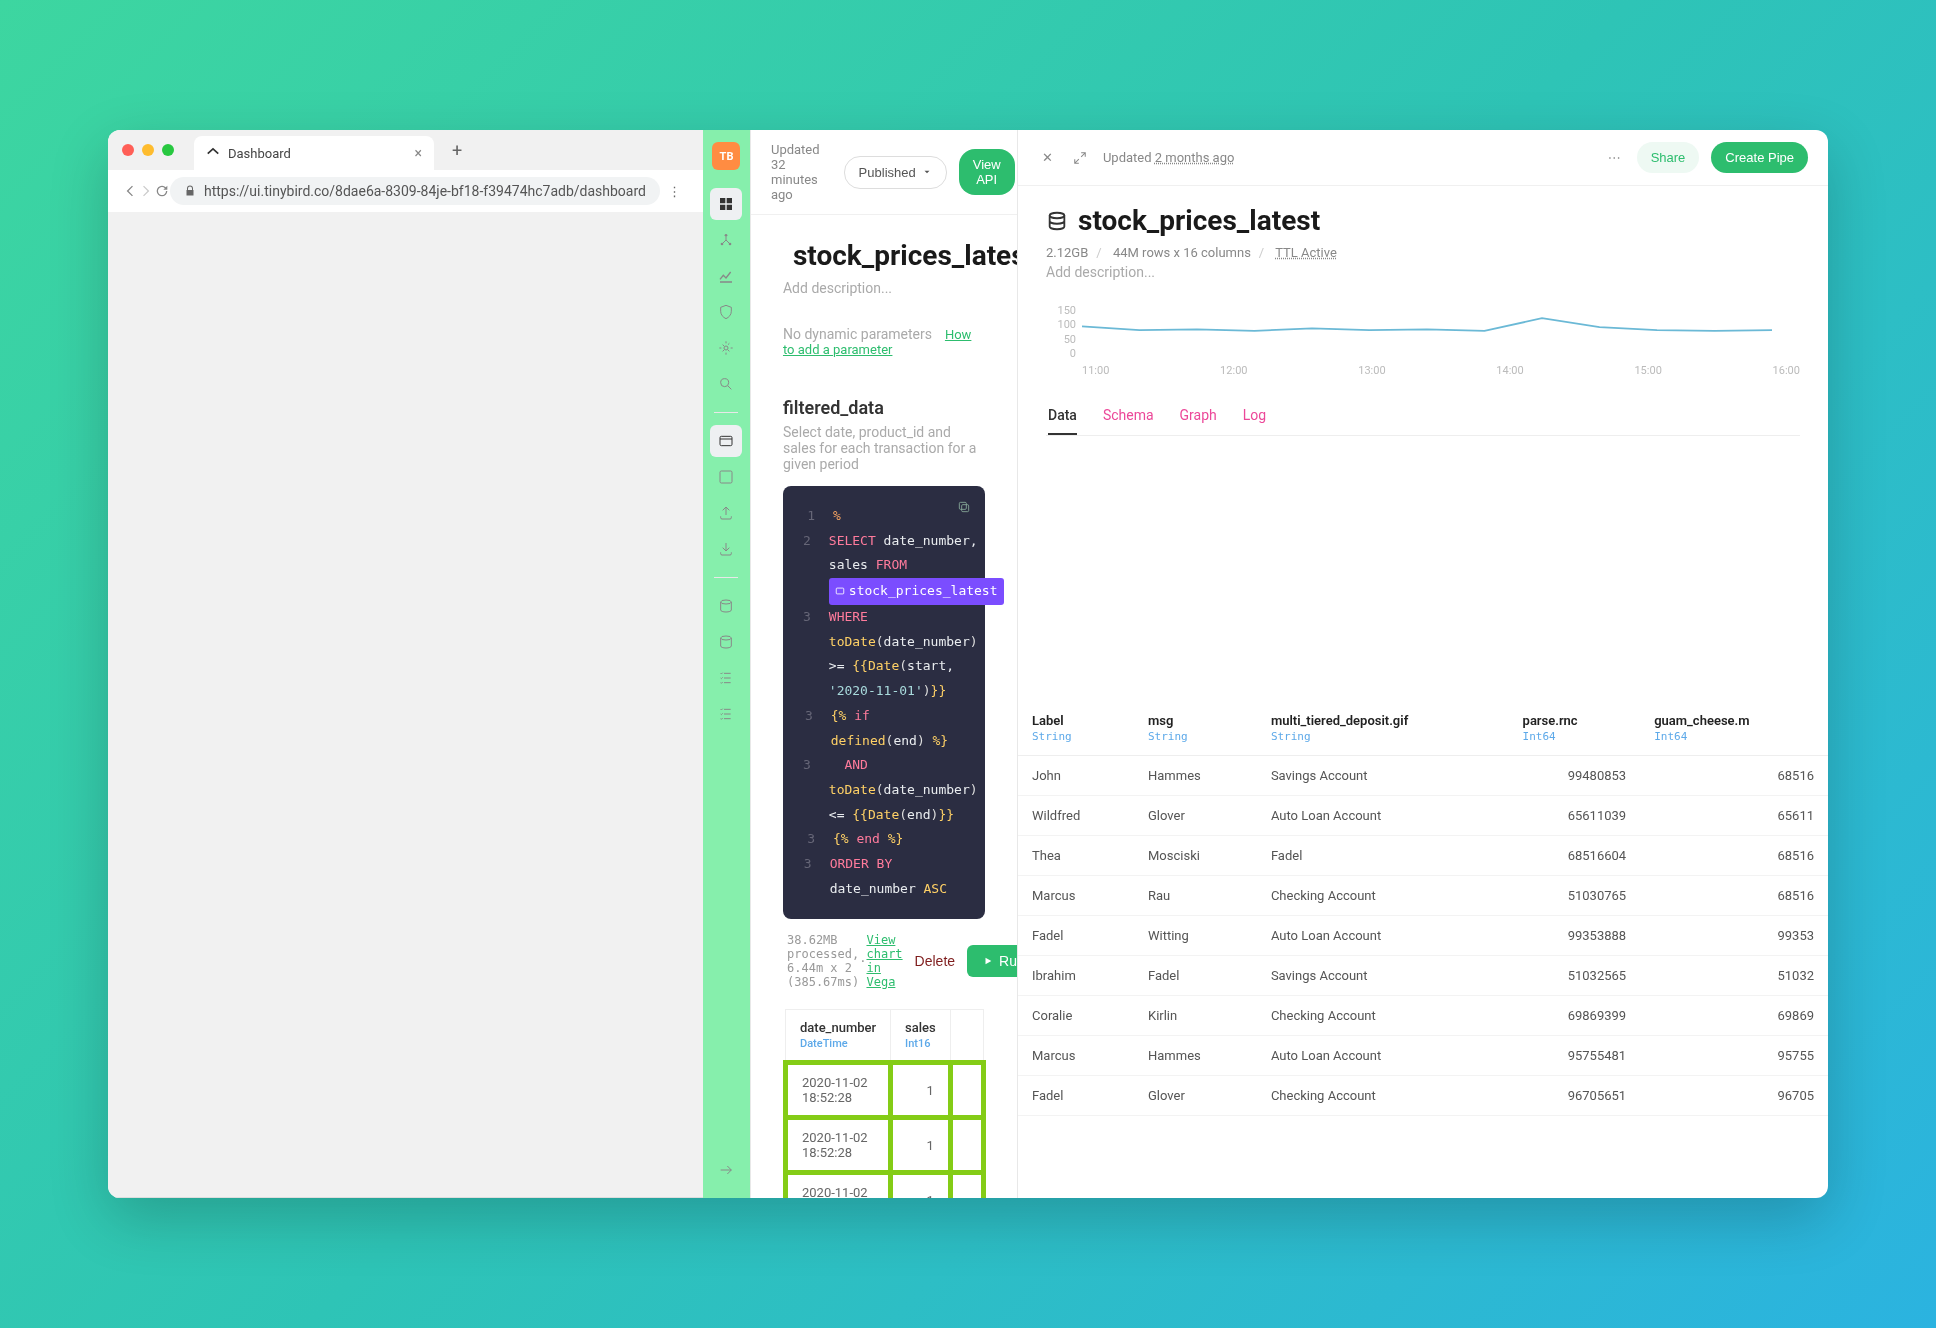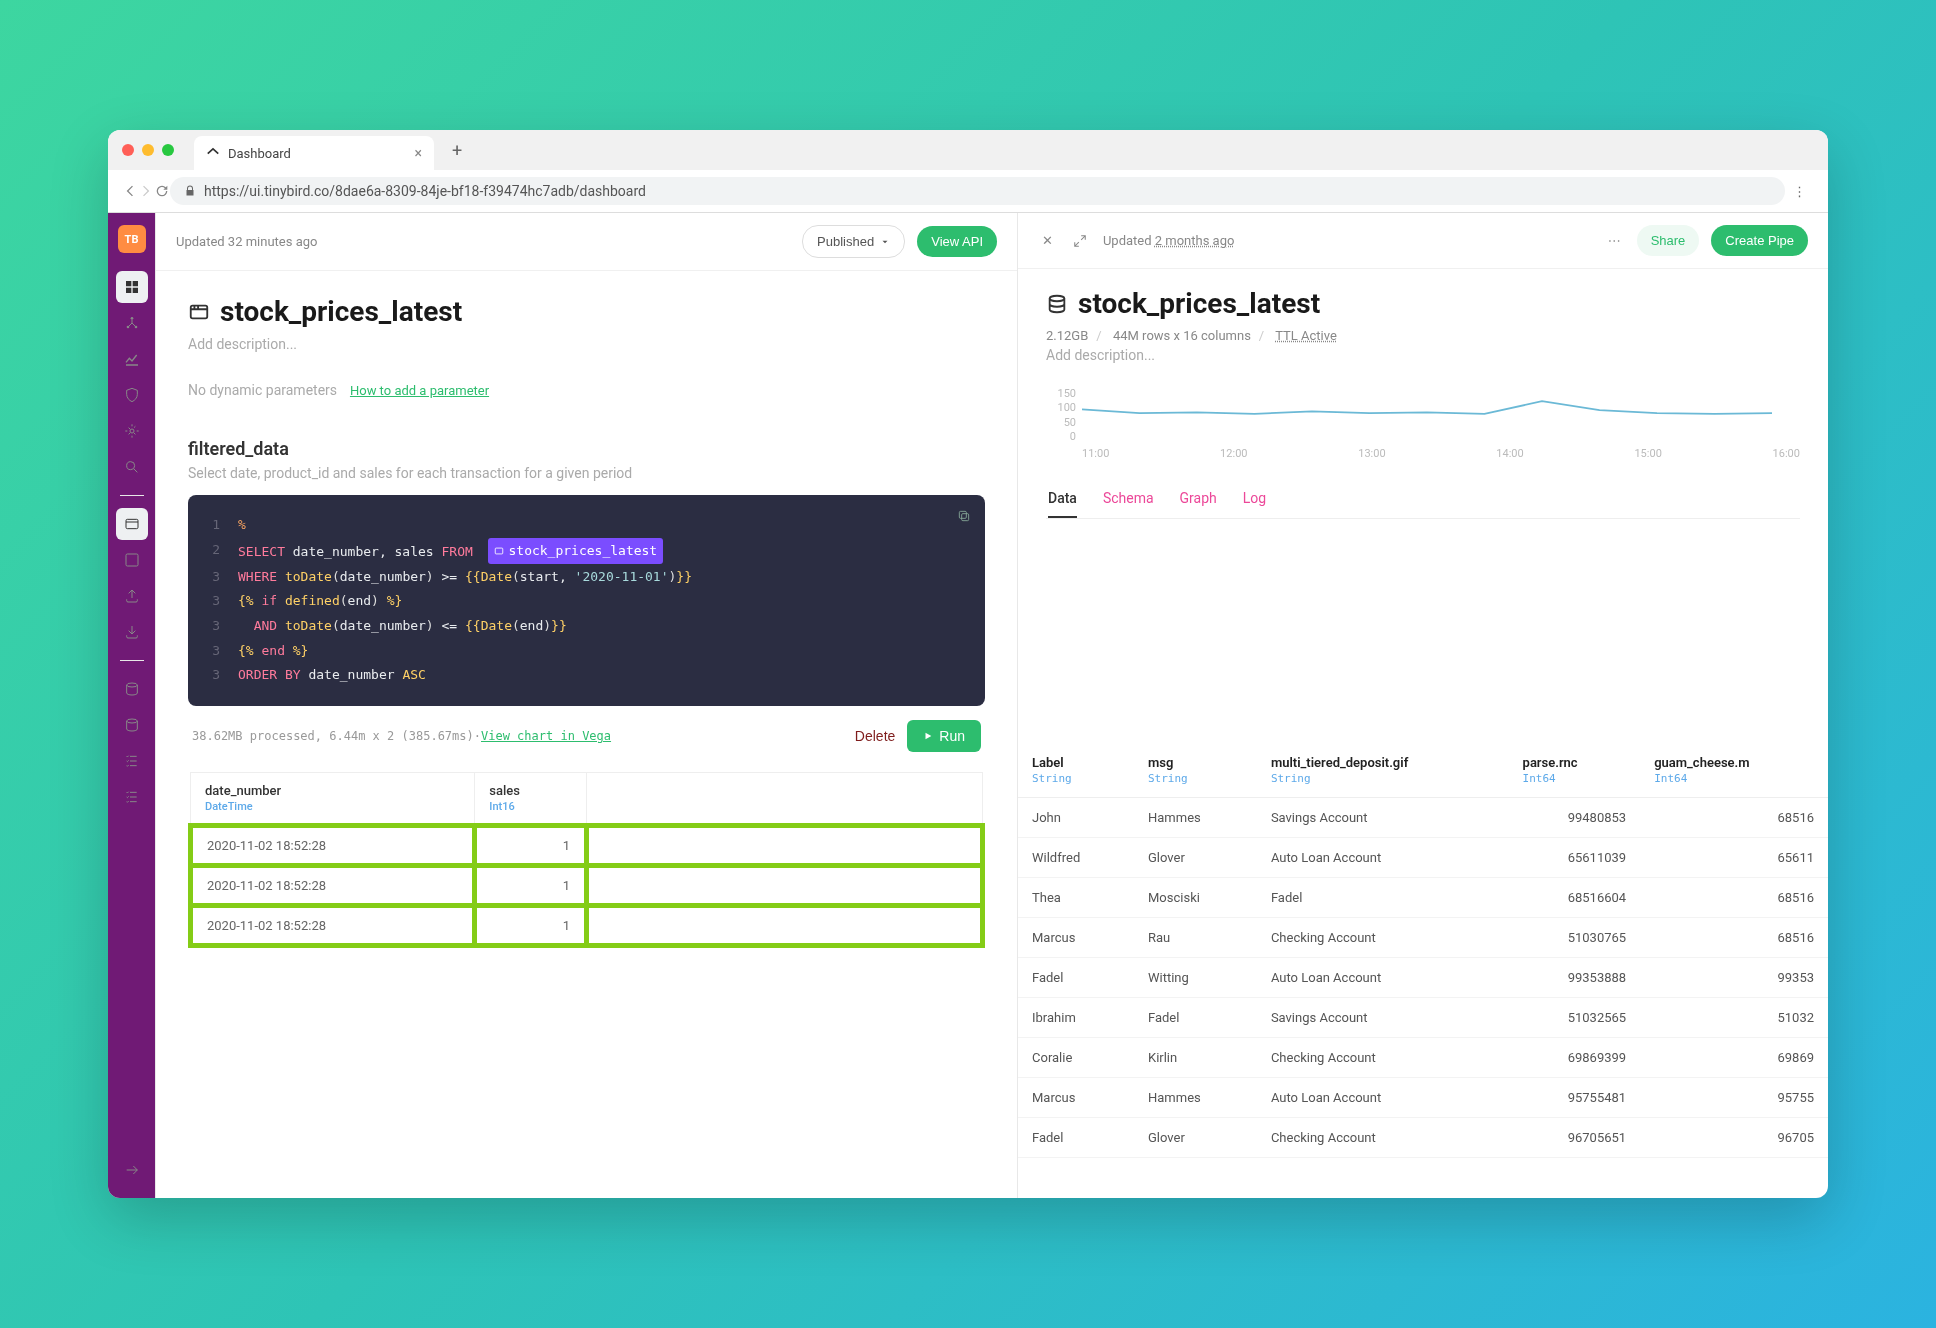--- a/index.html
+++ b/index.html
@@ -15,21 +15,21 @@
   color: #333;
 }
 .browser-window {
   width: 1720px;
   height: 1068px;
   background: #fff;
   border-radius: 12px;
   overflow: hidden;
   box-shadow: 0 20px 60px rgba(0,0,0,0.2);
   display: flex;
-  flex-direction: column;
+  flex-direction: row;
 }
 .browser-chrome {
   background: #f1f1f1;
   border-bottom: 1px solid #ddd;
 }
 .tab-bar {
   display: flex;
   align-items: center;
   height: 40px;
   padding-left: 14px;
@@ -58,21 +58,21 @@
 .url-field {
   flex: 1; background: #f1f3f4; border-radius: 20px;
   padding: 6px 14px; display: flex; align-items: center; gap: 8px;
   color: #555; font-size: 14px;
 }
 .lock-icon { color: #666; }
 .menu-dots { color: #666; padding: 0 8px; cursor: pointer; }
 
 .app { flex: 1; display: flex; overflow: hidden; }
 .sidebar {
-  width: 48px; background: #701a75; border-right: 1px solid #e8e8e8;
+  width: 48px; background: #86efac; border-right: 1px solid #e8e8e8;
   display: flex; flex-direction: column; align-items: center;
   padding-top: 12px; gap: 4px;
 }
 .sidebar-logo {
   width: 28px; height: 28px; background: #ff8c42; border-radius: 6px;
   color: #fff; font-size: 11px; font-weight: 700; display: flex;
   align-items: center; justify-content: center; margin-bottom: 14px;
 }
 .sidebar-icon {
   width: 32px; height: 32px; border-radius: 6px; display: flex;

